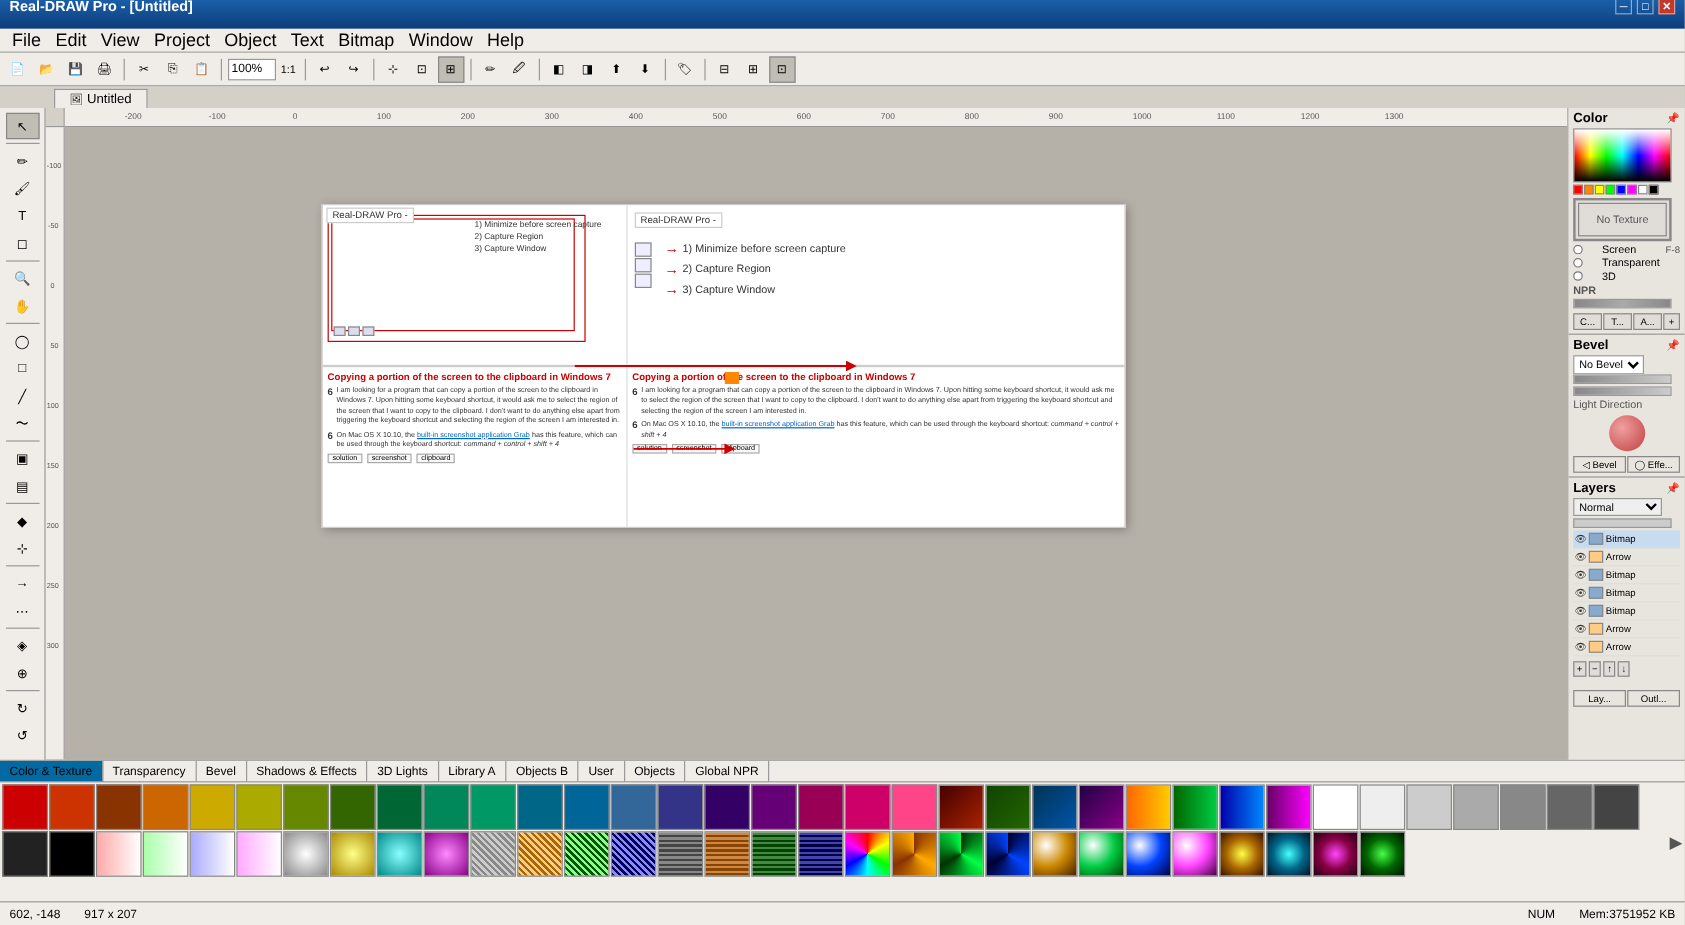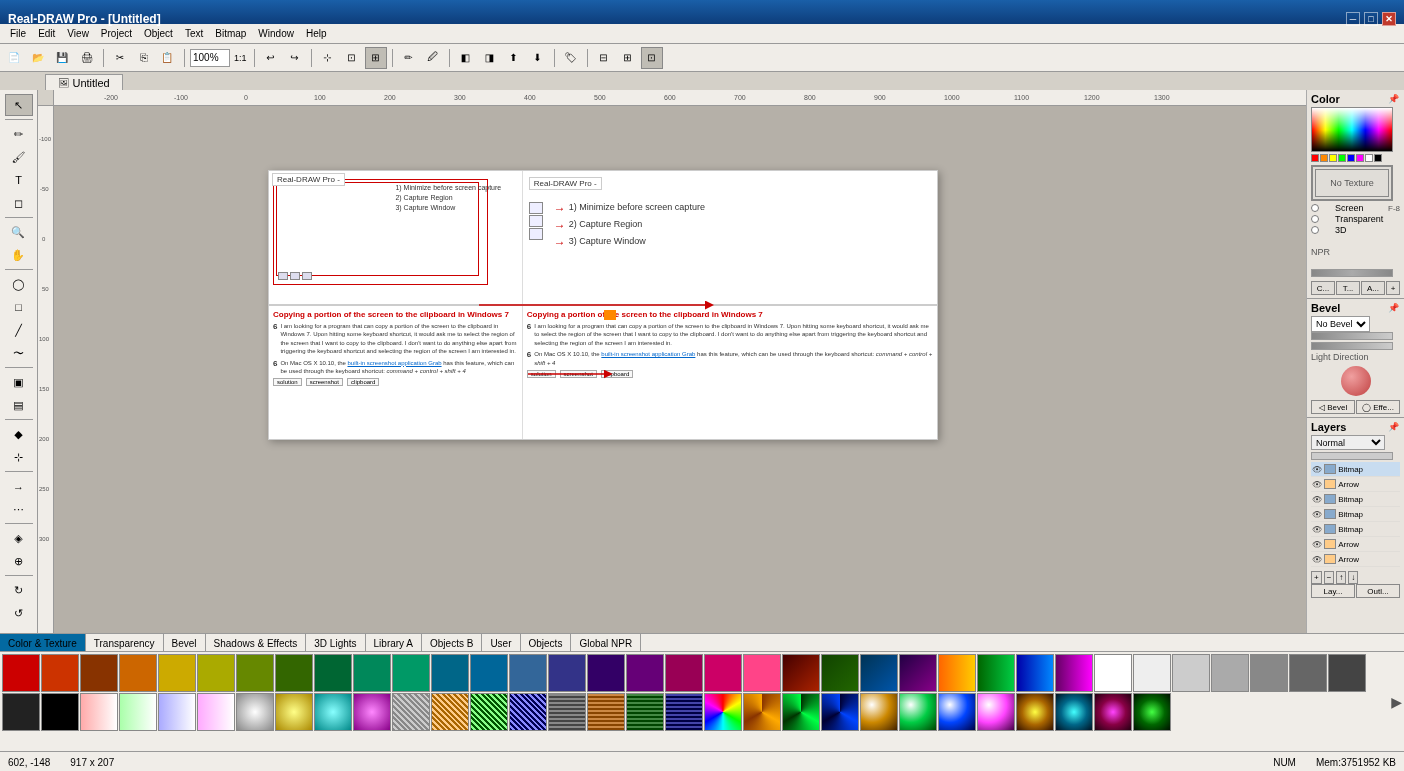--- a/index.html
+++ b/index.html
@@ -4,21 +4,21 @@
   <style>
     * { margin: 0; padding: 0; box-sizing: border-box; }
     body { width: 1404px; height: 771px; overflow: hidden; font-family: 'Segoe UI', Tahoma, sans-serif; font-size: 11px; background: #d4d0c8; }
 
     
     #title-bar {
       height: 22px;
       background: linear-gradient(to bottom, #1a5fa8, #0d3d7a);
       color: white;
       display: flex;
-      align-items: flex-start;
+      align-items: flex-end;
       justify-content: space-between;
       padding: 12px 8px;
       font-size: 12px;
       font-weight: bold;
     }
     #title-bar .window-controls { display: flex; gap: 4px; }
     #title-bar .win-btn {
       width: 14px; height: 14px;
       border: 1px solid rgba(255,255,255,0.5);
       display: flex; align-items: center; justify-content: center;
@@ -27,21 +27,21 @@
     .win-btn.close { background: #c0392b; }
 
     
     #menu-bar {
       height: 20px;
       background: #f0ede8;
       border-bottom: 1px solid #999;
       display: flex;
       align-items: center;
       padding: 0 4px;
-      font-size: 10px;
+      font-size: 15px;
     }
     .menu-item { padding: 2px 6px; cursor: pointer; }
 
     
     #toolbar {
       height: 28px;
       background: #f0ede8;
       border-bottom: 1px solid #999;
       display: flex;
       align-items: center;
@@ -618,21 +618,21 @@
       </div>
       <div class="screen-transparent-row">
         <input type="radio" class="small-radio" style="">
         <span>Transparent</span>
       </div>
       <div class="screen-transparent-row">
         <input type="radio" class="small-radio" style="">
         <span>3D</span>
       </div>
 
-      <div style="font-size:9px;color:#555;margin:12px 0;">NPR</div>
+      <div style="font-size:9px;color:#555;margin:2px 0;font-weight:bold;">NPR</div>
       <div style="width:82px;height:8px;background:linear-gradient(to right,#888,#aaa,#888);border:1px solid #999;"></div>
 
       <div style="display:flex;margin-top:4px;gap:1px;">
         <div style="flex:1;height:14px;border:1px solid #888;background:#e0ddd8;font-size:8px;display:flex;align-items:center;justify-content:center;cursor:pointer;">C...</div>
         <div style="flex:1;height:14px;border:1px solid #888;background:#e0ddd8;font-size:8px;display:flex;align-items:center;justify-content:center;cursor:pointer;">T...</div>
         <div style="flex:1;height:14px;border:1px solid #888;background:#e0ddd8;font-size:8px;display:flex;align-items:center;justify-content:center;cursor:pointer;">A...</div>
         <div style="width:14px;height:14px;border:1px solid #888;background:#e0ddd8;font-size:8px;display:flex;align-items:center;justify-content:center;cursor:pointer;">+</div>
       </div>
     </div>
 
@@ -710,21 +710,21 @@
         </div>
       </div>
       
       <div style="display:flex;gap:2px;margin-top:4px;flex-wrap:wrap;">
         <button style="font-size:8px;padding:1px 2px;border:1px solid #888;background:#e0ddd8;cursor:pointer;">+</button>
         <button style="font-size:8px;padding:1px 2px;border:1px solid #888;background:#e0ddd8;cursor:pointer;">−</button>
         <button style="font-size:8px;padding:1px 2px;border:1px solid #888;background:#e0ddd8;cursor:pointer;">↑</button>
         <button style="font-size:8px;padding:1px 2px;border:1px solid #888;background:#e0ddd8;cursor:pointer;">↓</button>
       </div>
       
-      <div style="display:flex;margin-top:0;gap:1px;">
+      <div style="display:flex;margin-top:11px;gap:1px;">
         <div style="flex:1;height:14px;border:1px solid #888;background:#e8e4de;font-size:8px;display:flex;align-items:center;justify-content:center;cursor:pointer;">Lay...</div>
         <div style="flex:1;height:14px;border:1px solid #888;background:#e8e4de;font-size:8px;display:flex;align-items:center;justify-content:center;cursor:pointer;">Outl...</div>
       </div>
     </div>
   </div>
 
 </div>
 
 <div id="styles-panel">
   <div id="styles-tabs">

